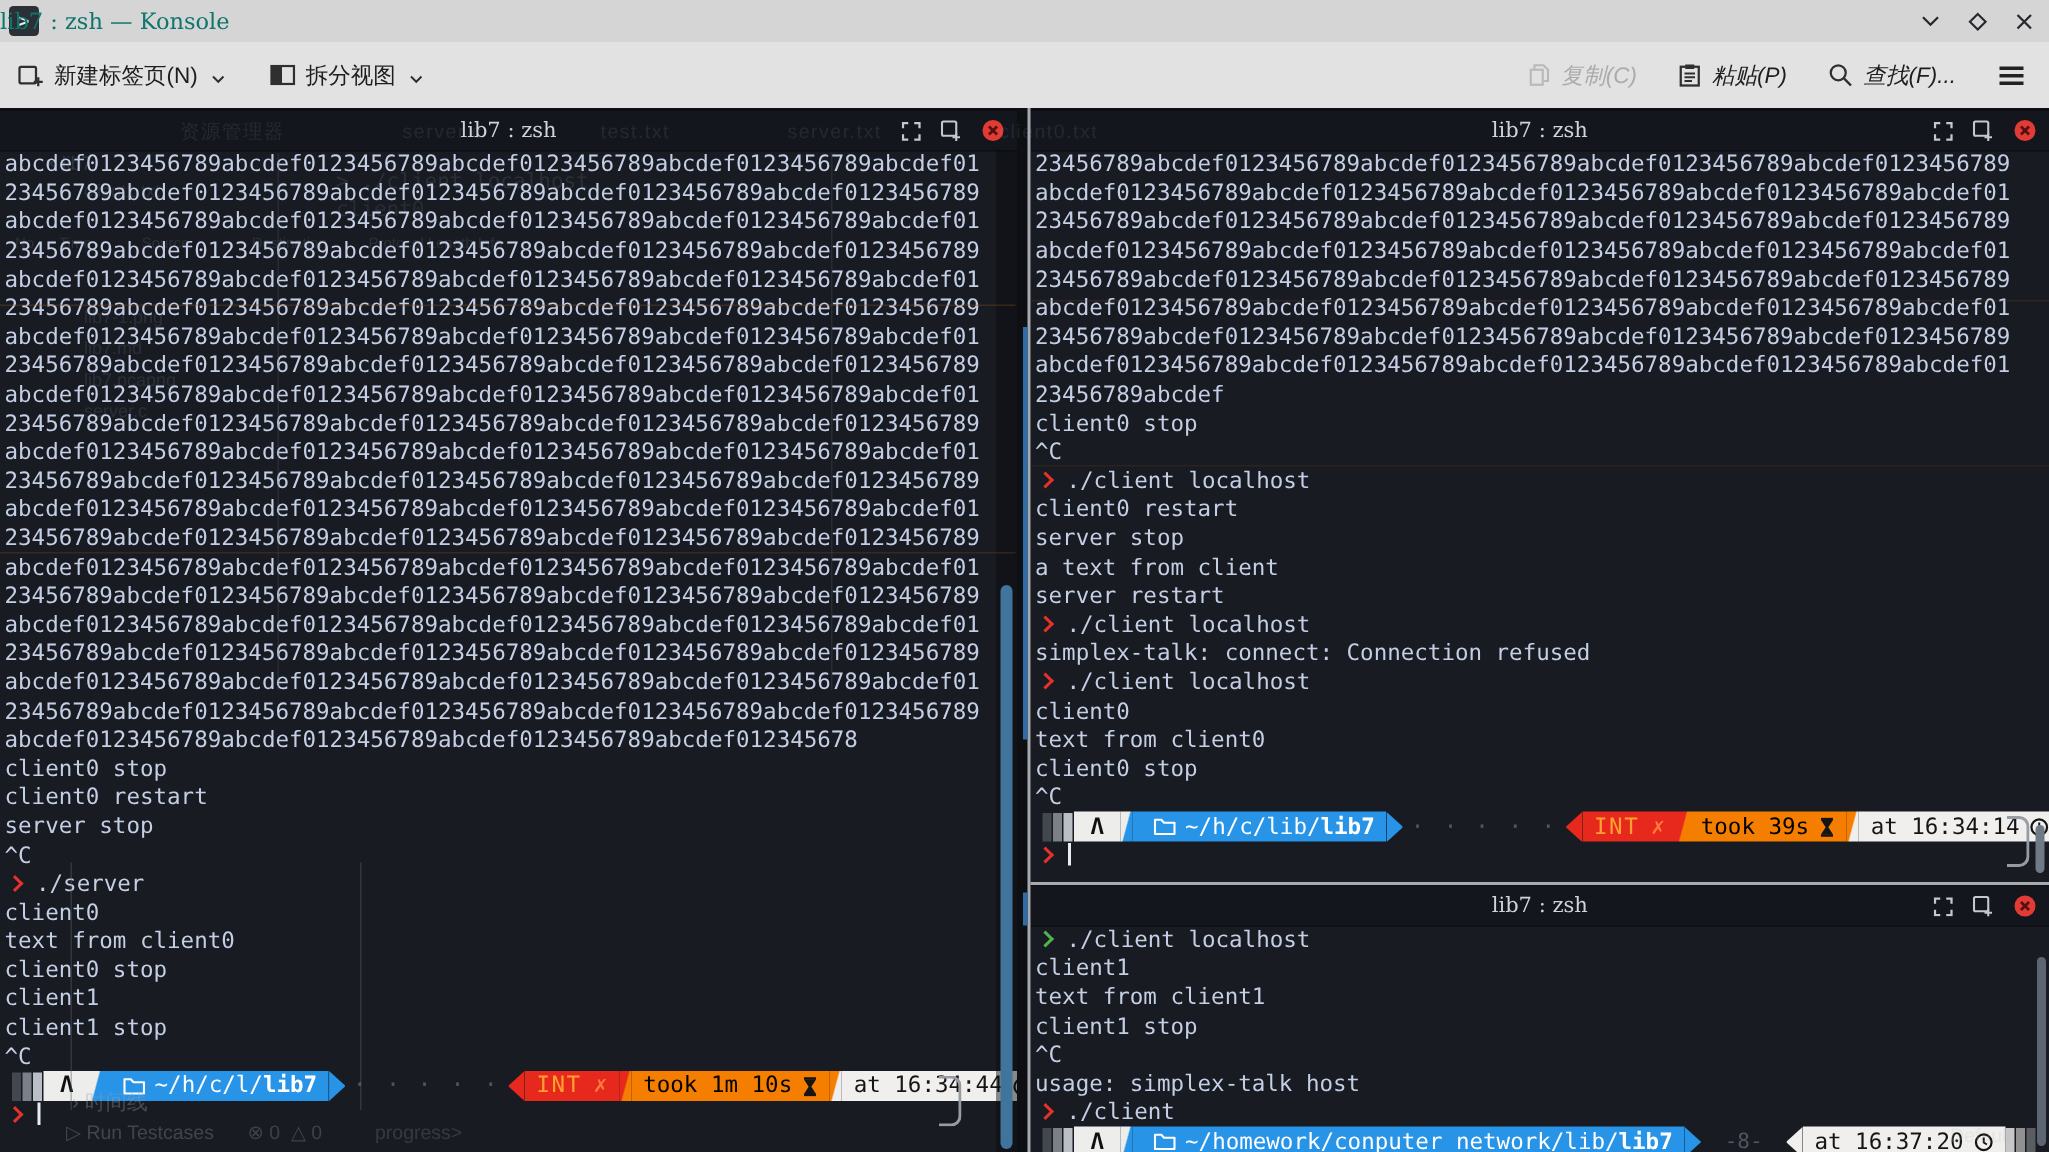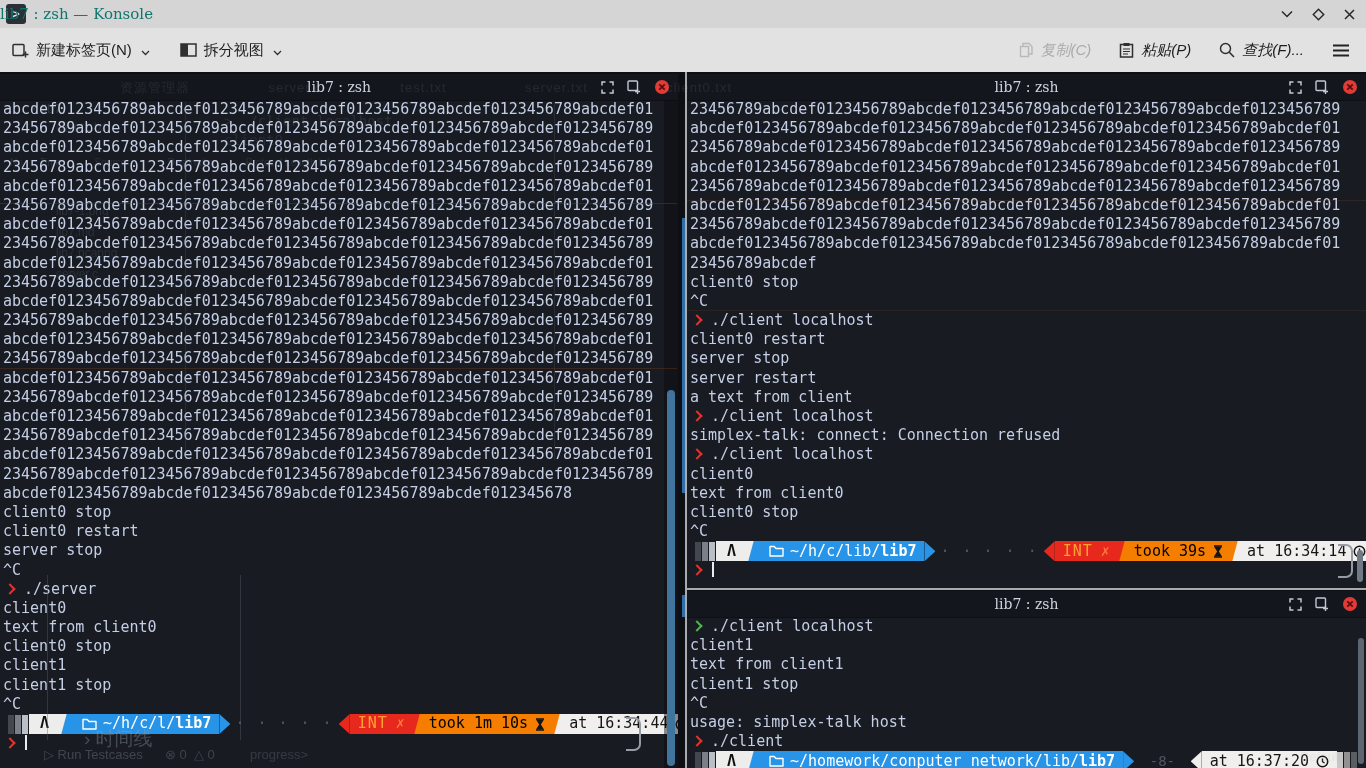--- a/index.html
+++ b/index.html
@@ -85,21 +85,21 @@
 
   
   .ghost{position:absolute;pointer-events:none;white-space:pre;color:#aeb6c2;}
   .g-line{position:absolute;pointer-events:none;}
   .g-header{left:120px;top:79px;opacity:.11;font-size:13px;letter-spacing:1px;width:1200px;overflow:hidden;}
   .g-tab1{left:30px;top:101px;opacity:.16;font-size:13px;}
   .g-file{left:56px;opacity:.12;font-size:12px;}
   .g-cols{left:10px;top:157px;opacity:.13;font-size:10px;width:588px;overflow:hidden;}
   .g-ed1{left:224px;top:113px;opacity:.12;font:14px "DejaVu Sans Mono",monospace;}
   .g-ed2{left:224px;top:132px;opacity:.10;font:14px "DejaVu Sans Mono",monospace;}
-  .g-timeline{left:48px;top:726px;opacity:.35;font-size:19px;color:#9aa4b0;margin-left:36px;}
+  .g-timeline{left:48px;top:726px;opacity:.35;font-size:14px;color:#9aa4b0;}
   .g-run{left:44px;top:747px;opacity:.30;font-size:13px;color:#9aa4b0;}
   .g-counts{left:165px;top:747px;opacity:.28;font-size:13px;color:#9aa4b0;}
   .g-progress{left:250px;top:747px;opacity:.22;font-size:13px;color:#9aa4b0;}
   .g-default{left:1300px;top:749px;opacity:.18;font-size:13px;}
   .gv{background:#5a6068;width:1px;}
   .gh-orange{background:#8a4a1e;height:1px;}
 
   .ic{flex:none;}
   svg{display:block;}
 </style>
@@ -270,22 +270,22 @@
         <div class="trow">23456789abcdef0123456789abcdef0123456789abcdef0123456789abcdef0123456789</div>
         <div class="trow">abcdef0123456789abcdef0123456789abcdef0123456789abcdef0123456789abcdef01</div>
         <div class="trow">23456789abcdef0123456789abcdef0123456789abcdef0123456789abcdef0123456789</div>
         <div class="trow">abcdef0123456789abcdef0123456789abcdef0123456789abcdef0123456789abcdef01</div>
         <div class="trow">23456789abcdef</div>
         <div class="trow">client0 stop</div>
         <div class="trow">^C</div>
         <div class="trow"><span class="chev" style="border-color: rgb(232, 49, 42);"></span><span>./client localhost</span></div>
         <div class="trow">client0 restart</div>
         <div class="trow">server stop</div>
+        <div class="trow">a text from client</div>
         <div class="trow">server restart</div>
-        <div class="trow">a text from client</div>
         <div class="trow"><span class="chev" style="border-color: rgb(232, 49, 42);"></span><span>./client localhost</span></div>
         <div class="trow">simplex-talk: connect: Connection refused</div>
         <div class="trow"><span class="chev" style="border-color: rgb(232, 49, 42);"></span><span>./client localhost</span></div>
         <div class="trow">client0</div>
         <div class="trow">text from client0</div>
         <div class="trow">client0 stop</div>
         <div class="trow">^C</div>
         <div class="trow bar-row"><span class="pbar"><span class="blk" style="background: rgb(67, 72, 79);"></span><span class="blk" style="background: rgb(123, 128, 136);"></span><span class="blk" style="background: rgb(186, 191, 197);"></span><span class="seg os">Λ</span><span class="slant" style="background: linear-gradient(105deg, rgb(237, 237, 235) 46%, rgb(39, 148, 232) 54%);"></span><span class="seg path"><svg class="ic" width="15" height="12" viewBox="0 0 15 12">
                 <path d="M1 1.5h4.2L7 3.5h7V11H1z" fill="none" stroke="#fff" stroke-width="1.4" stroke-linejoin="round"></path>
               </svg><span>~/h/c/lib/</span><b>lib7</b></span><span class="arr-r" style="background: rgb(39, 148, 232);"></span><span class="dots">· ·</span><span class="gap"></span><span class="dots">· · ·</span><span class="arr-l" style="background: rgb(231, 40, 29);"></span><span class="seg red"><span class="int">INT</span><span class="sx">✗</span></span><span class="slant" style="background: linear-gradient(105deg, rgb(231, 40, 29) 46%, rgb(245, 125, 0) 54%);"></span><span class="seg orange"><span>took 39s</span><svg class="ic" width="10" height="13" viewBox="0 0 10 13">

